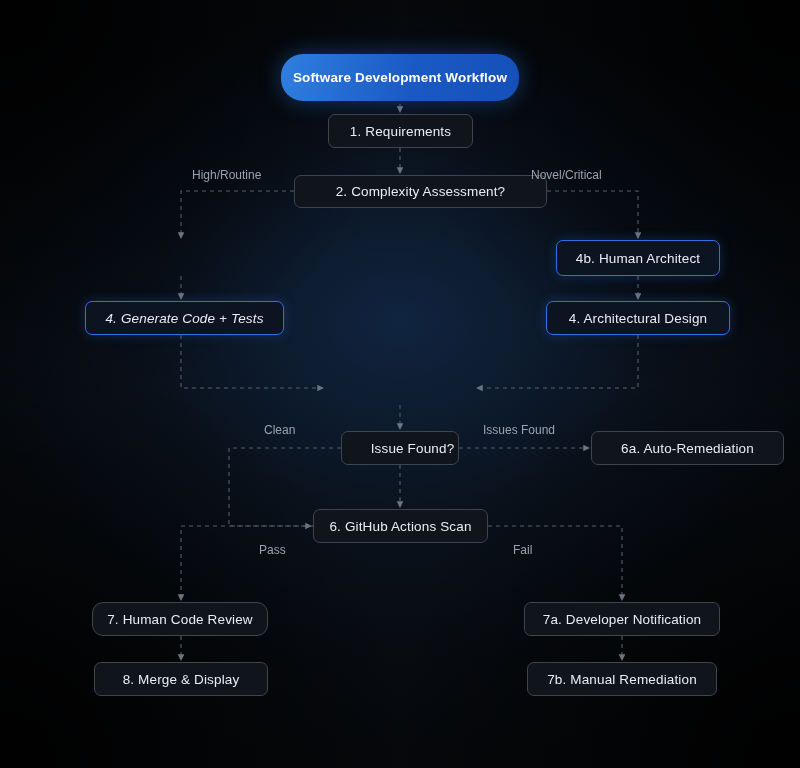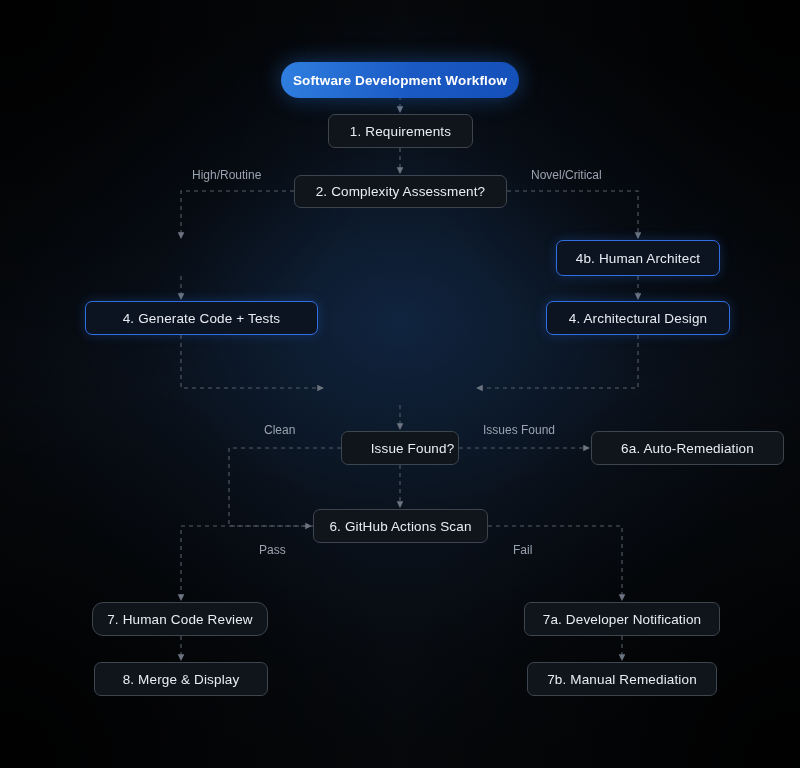--- a/index.html
+++ b/index.html
@@ -120,38 +120,38 @@
       <path d="M313,526 L181,526 L181,600"></path>
 
       <path d="M488,526 L622,526 L622,600"></path>
 
       <path d="M181,636 L181,660"></path>
 
       <path d="M622,636 L622,660"></path>
     </g>
   </svg>
 
-  <div class="node title" style="left:281px; top:54px; width:238px; height:36px;margin-top:8px;">
+  <div class="node title" style="left:281px; top:54px; width:238px; height:47px;">
     <span>Software Development Workflow</span>
   </div>
 
   <div class="node plain" style="left:328px; top:114px; width:145px; height:34px;">
     <span>1. Requirements</span>
   </div>
 
-  <div class="node plain" style="left:294px; top:175px; width:213px; height:33px;">
+  <div class="node plain" style="left:294px; top:175px; width:253px; height:33px;">
     <span>2. Complexity Assessment?</span>
   </div>
 
 
   <div class="node accent" style="left:556px; top:240px; width:164px; height:36px;">
     <span>4b. Human Architect</span>
   </div>
 
-  <div class="node accent" style="left:85px; top:301px; width:233px; height:34px;">
+  <div class="node accent" style="left:85px; top:301px; width:199px; height:34px;font-style:italic;">
     <span>4. Generate Code + Tests</span>
   </div>
 
   <div class="node accent" style="left:546px; top:301px; width:184px; height:34px;">
     <span>4. Architectural Design</span>
   </div>
 
 
   <div class="node decision" style="left:341px; top:431px; width:118px; height:34px;">
     <span>Issue Found?</span>

